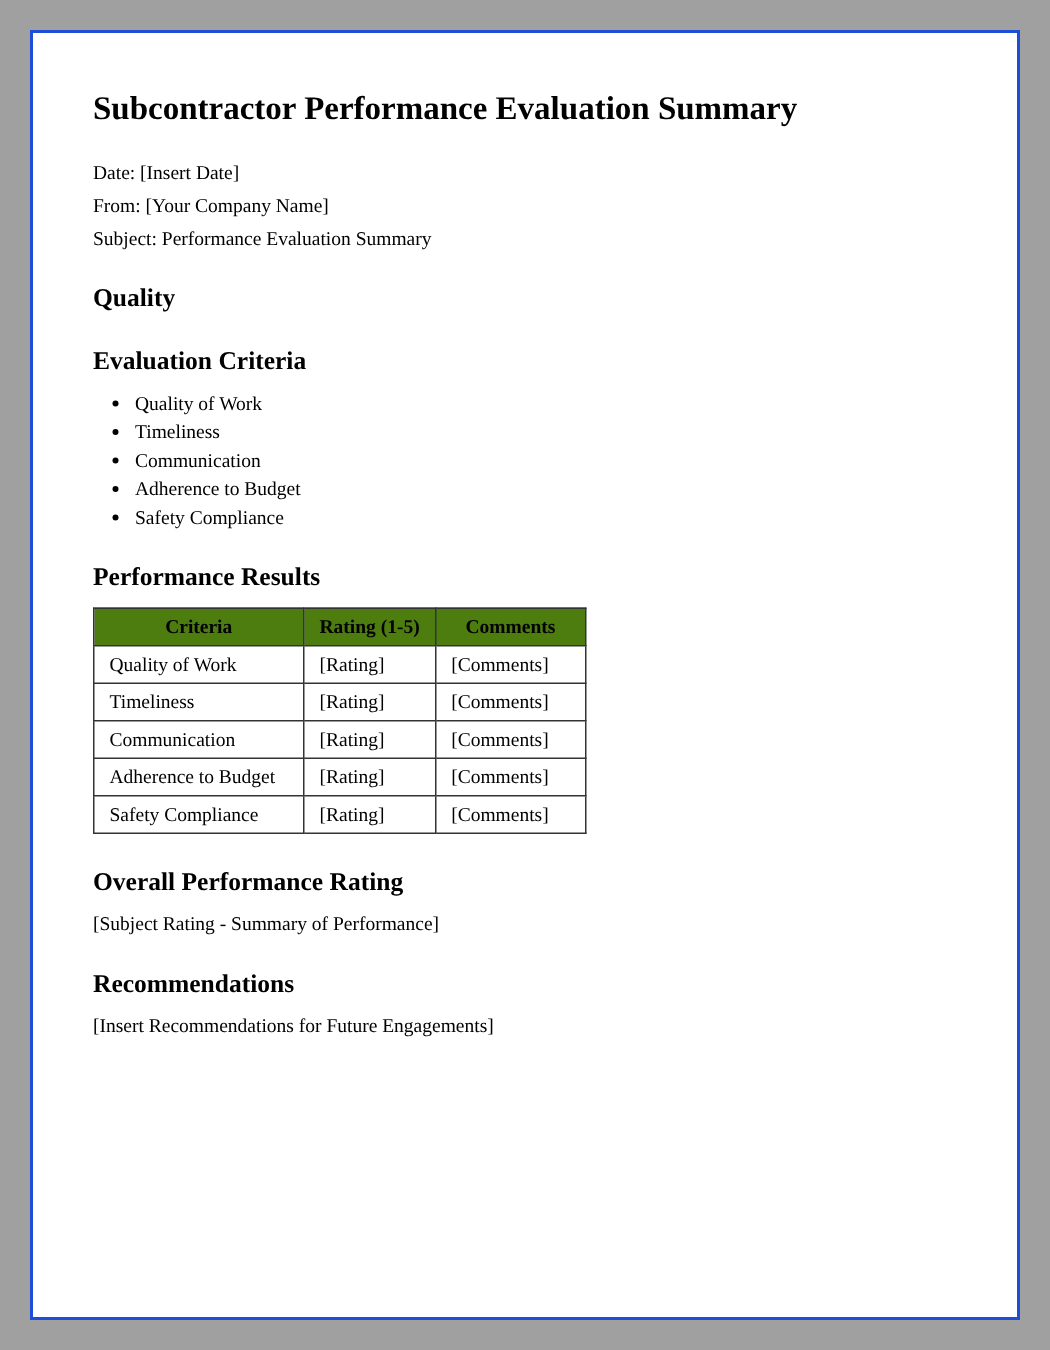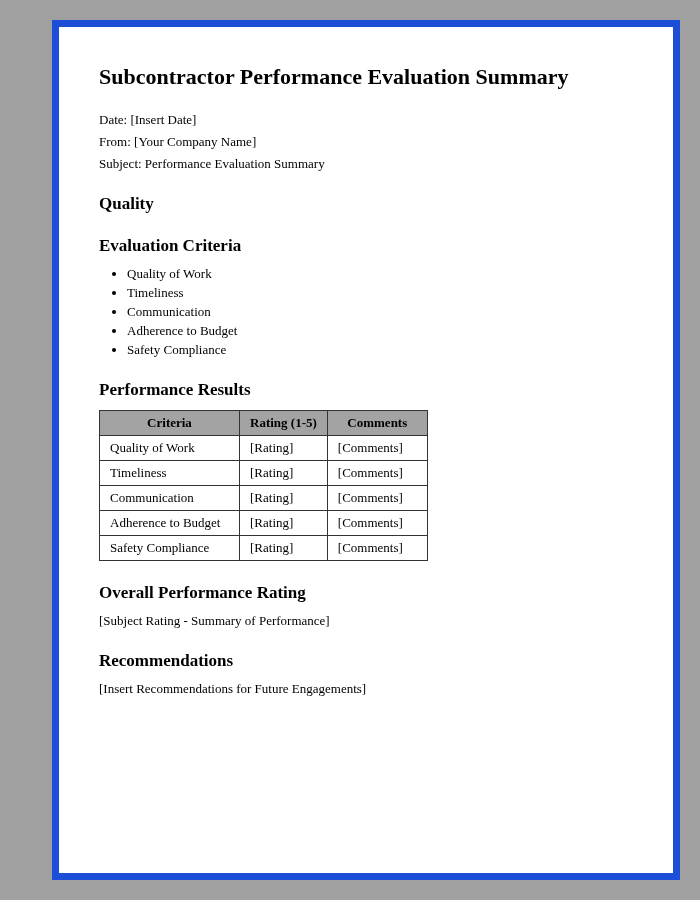--- a/index.html
+++ b/index.html
@@ -15,24 +15,23 @@
       align-items: flex-start;
       min-height: 900px;
       padding: 20px;
       font-family: Georgia, 'Times New Roman', serif;
     }
 
     .page-container {
       width: 664px;
       min-height: 860px;
       background-color: #ffffff;
-      border: 7px solid #1d4ed8;
+      border: 2px solid #1d4ed8;
       padding: 36px 40px 36px 40px;
       position: relative;
-      margin-left: 32px;
     }
 
     .doc-title {
       font-size: 22px;
       font-weight: bold;
       line-height: 1.3;
       margin-bottom: 20px;
       font-family: Georgia, 'Times New Roman', serif;
     }
 
@@ -78,21 +77,21 @@
 
     .performance-table th,
     .performance-table td {
       border: 1px solid #333;
       padding: 4px 10px;
       text-align: left;
     }
 
     .performance-table th {
       font-weight: bold;
-      background-color: #a3a3a3;
+      background-color: #4d7c0f;
       text-align: center;
     }
 
     .performance-table td:first-child {
       min-width: 140px;
     }
 
     .performance-table td:nth-child(2) {
       min-width: 80px;
       text-align: left;

